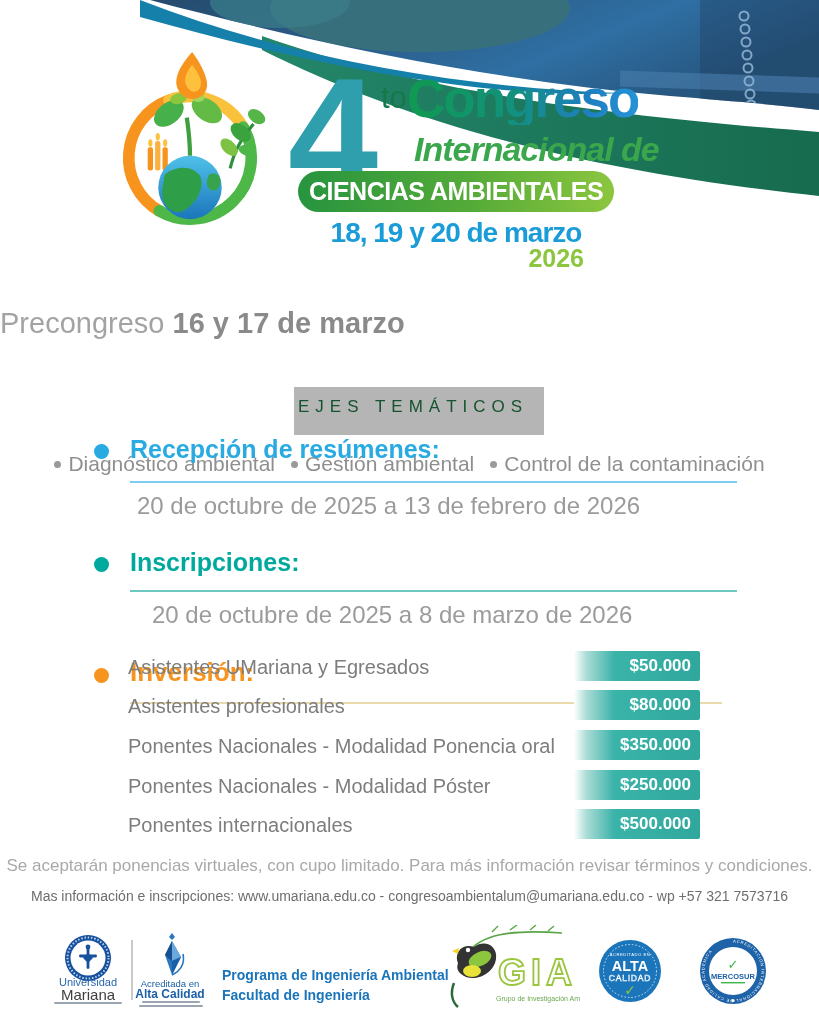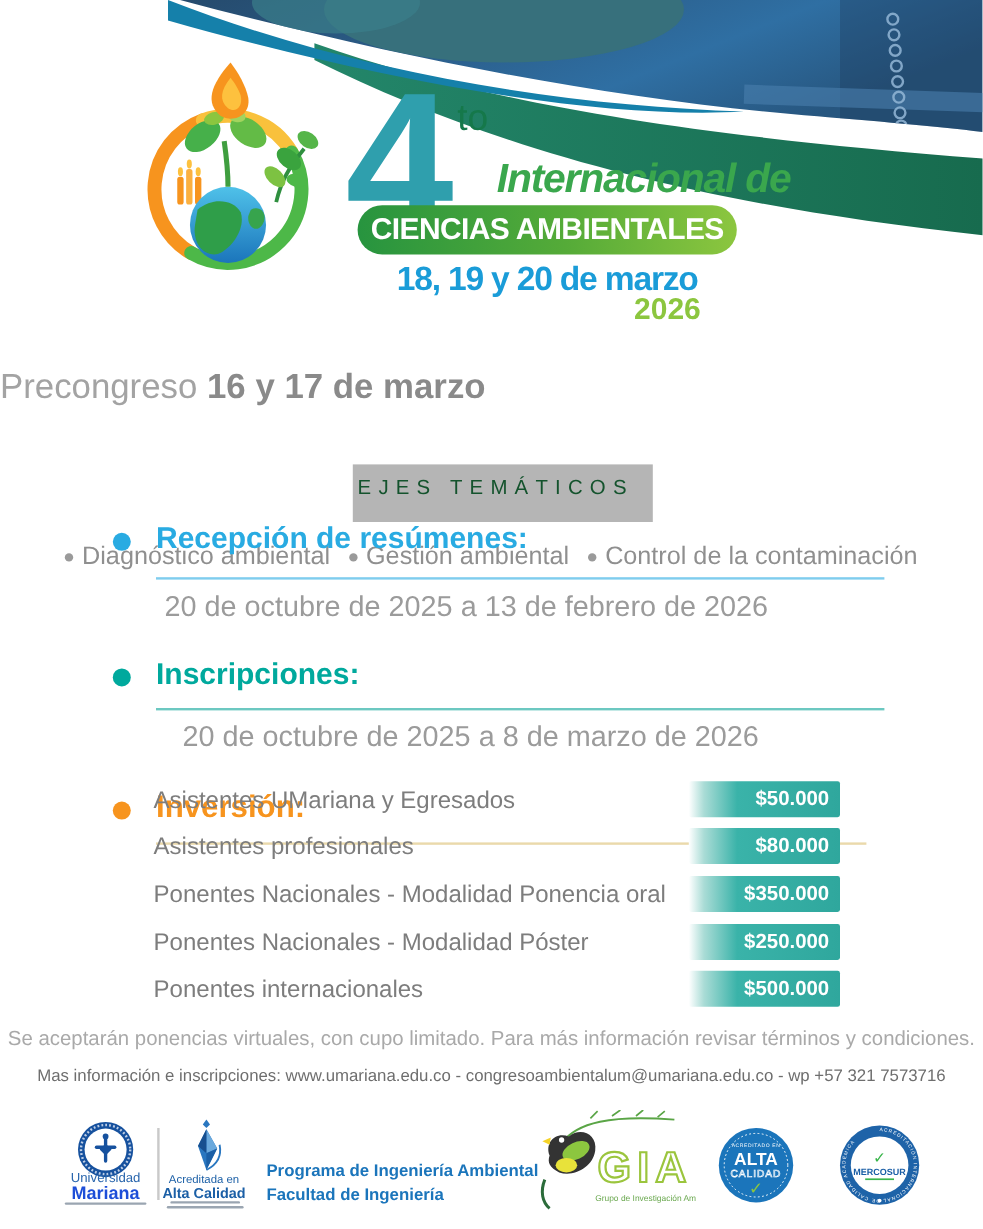--- a/index.html
+++ b/index.html
@@ -47,21 +47,21 @@
   .p-badge{
     position:absolute;left:574px;top:0;width:126px;height:30px;border-radius:2px;
     background:linear-gradient(90deg,#ffffff 0%,#aadcd6 10%,#3ab3a9 32%,#2fa79d 100%);
     color:#fff;font-size:17px;font-weight:700;text-align:right;line-height:30px;padding-right:9px;box-sizing:border-box;
   }
   
   .note{left:0;top:856px;width:819px;text-align:center;font-size:17px;color:#a9a9a9;}
   .contact{left:0;top:888px;width:819px;text-align:center;font-size:14px;color:#6e6e6e;}
   
   .um-line1{left:38px;top:977px;width:100px;text-align:center;font-size:11px;color:#2a66ad;line-height:1;}
-  .um-line2{left:38px;top:987px;width:100px;text-align:center;font-size:15px;font-weight:700;color:#1d4ed8;line-height:1;}
+  .um-line2{left:38px;top:987px;width:100px;text-align:center;font-size:15px;font-weight:400;color:#404040;line-height:1;}
   .acc-line1{left:130px;top:979px;width:80px;text-align:center;font-size:9.5px;color:#1b5fa6;line-height:1;}
   .acc-line2{left:130px;top:988px;width:80px;text-align:center;font-size:12px;font-weight:800;color:#1b5fa6;line-height:1;}
   .fac-line1{left:222px;top:952px;font-size:14px;font-weight:800;color:#1b75bb;line-height:1;margin-top:36px;}
   .fac-line2{left:222px;top:968px;font-size:14px;font-weight:800;color:#1b75bb;line-height:1;}
   .micro{background:#9aa5b1;height:2px;border-radius:1px;}
   .divider{left:131px;top:940px;width:2px;height:60px;background:#c9c9c9;}
 </style>
 </head>
 <body>
 
@@ -152,20 +152,21 @@
     </g>
 
     <g>
       <path d="M82,2 C66,20 62,34 74,44 C84,50 98,44 96,30 C94,20 88,10 82,2 Z" fill="#f7941e"></path>
       <path d="M82,14 C74,24 73,32 80,38 C86,42 92,37 90,28 C88,22 85,18 82,14 Z" fill="#fdc13e"></path>
     </g>
   </svg>
 
   <div class="abs t-four">4</div>
   <div class="abs t-to">to</div>
+  <div class="abs t-congreso">Congreso</div>
   <div class="abs t-inter">Internacional de</div>
   <div class="abs t-banner">CIENCIAS AMBIENTALES</div>
   <div class="abs t-dates">18, 19 y 20 de marzo</div>
   <div class="abs t-year">2026</div>
 
   <div class="abs precongreso">
     <span>Precongreso</span>
     <b>16 y 17 de marzo</b>
   </div>
 

